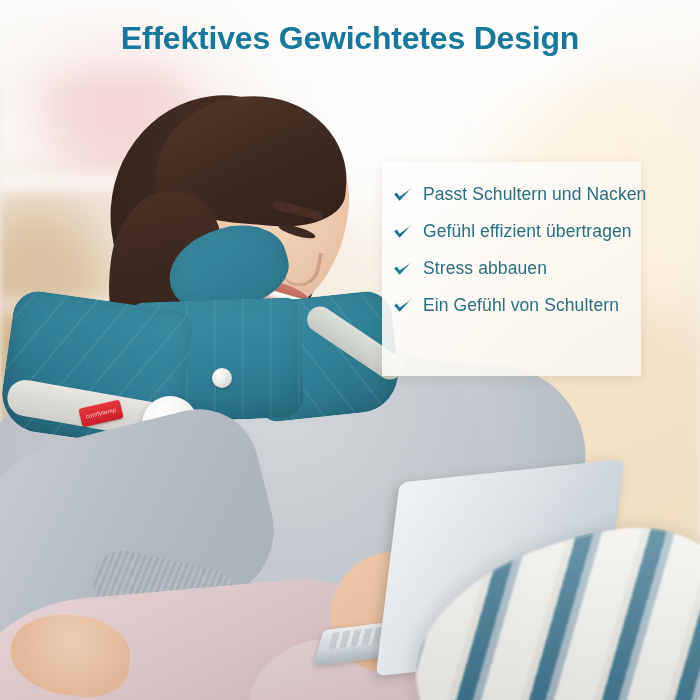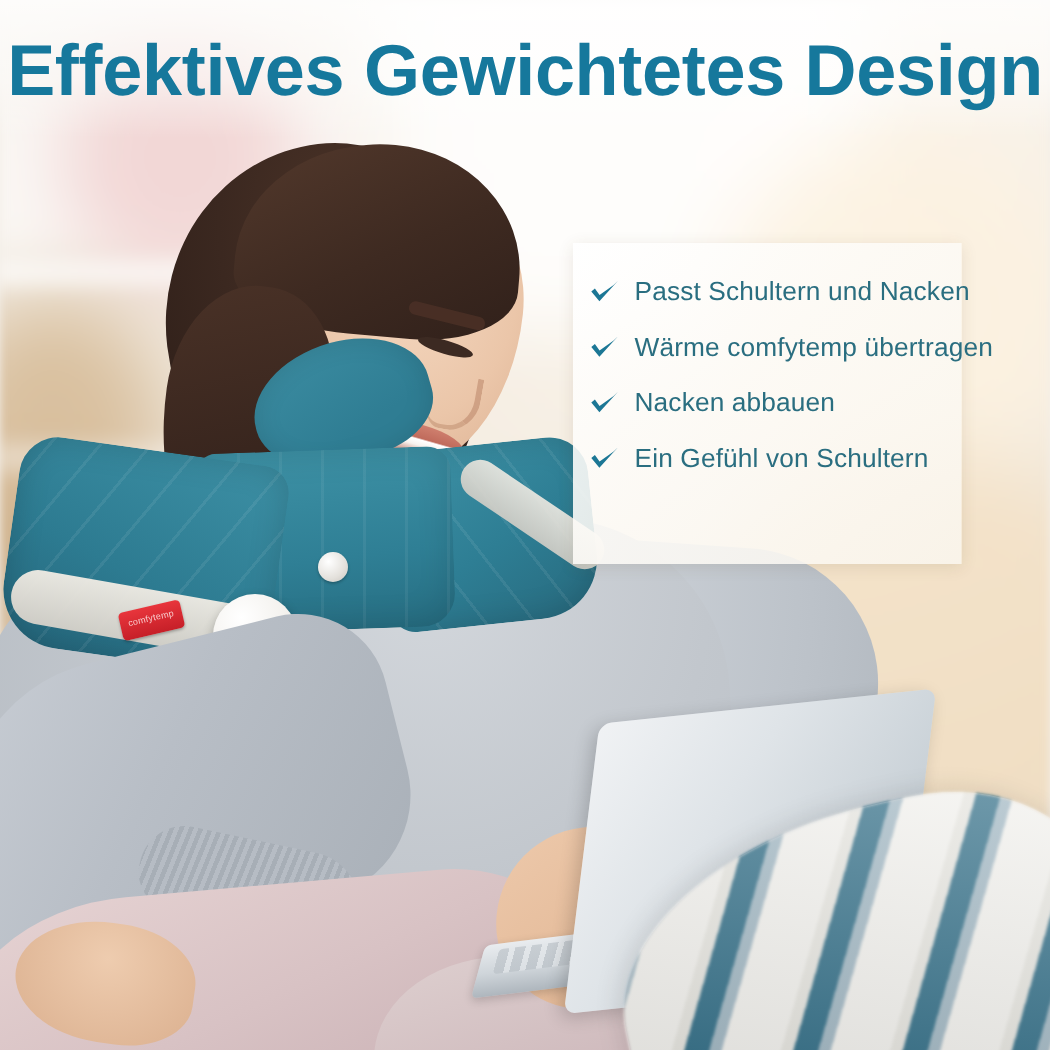--- a/index.html
+++ b/index.html
@@ -444,21 +444,21 @@
   .headline-band {
     position: absolute;
     left: 0; top: 0; right: 0; height: 92px;
     background: linear-gradient(180deg, rgba(255,255,255,.82) 0%, rgba(255,255,255,.55) 58%, rgba(255,255,255,0) 100%);
     pointer-events: none;
   }
   .headline {
     position: absolute;
     left: 0; right: 0; top: 20px;
     text-align: center;
-    font-size: 48px;
+    font-size: 32px;
     font-weight: bold;
     letter-spacing: -0.2px;
     color: #16789C;
     white-space: nowrap;
   }
 
   
   .feature-panel {
     position: absolute;
     left: 382px; top: 162px;
@@ -571,29 +571,29 @@
           </svg>
         </span>
         <span class="feature-text">Passt Schultern und Nacken</span>
       </li>
       <li class="feature-item">
         <span class="check-icon">
           <svg width="22" height="22" viewBox="0 0 22 22" aria-hidden="true">
             <path d="M2.2 10.4 L7.6 16.8 L20.0 3.2 L17.1 6.0 L7.7 12.6 L4.6 8.4 Z" fill="#1C7795"></path>
           </svg>
         </span>
-        <span class="feature-text">Wärme comfytemp übertragen</span>
+        <span class="feature-text">Gefühl effizient übertragen</span>
       </li>
       <li class="feature-item">
         <span class="check-icon">
           <svg width="22" height="22" viewBox="0 0 22 22" aria-hidden="true">
             <path d="M2.2 10.4 L7.6 16.8 L20.0 3.2 L17.1 6.0 L7.7 12.6 L4.6 8.4 Z" fill="#1C7795"></path>
           </svg>
         </span>
-        <span class="feature-text">Nacken abbauen</span>
+        <span class="feature-text">Stress abbauen</span>
       </li>
       <li class="feature-item">
         <span class="check-icon">
           <svg width="22" height="22" viewBox="0 0 22 22" aria-hidden="true">
             <path d="M2.2 10.4 L7.6 16.8 L20.0 3.2 L17.1 6.0 L7.7 12.6 L4.6 8.4 Z" fill="#1C7795"></path>
           </svg>
         </span>
         <span class="feature-text">Ein Gefühl von Schultern</span>
       </li>
     </ul>

